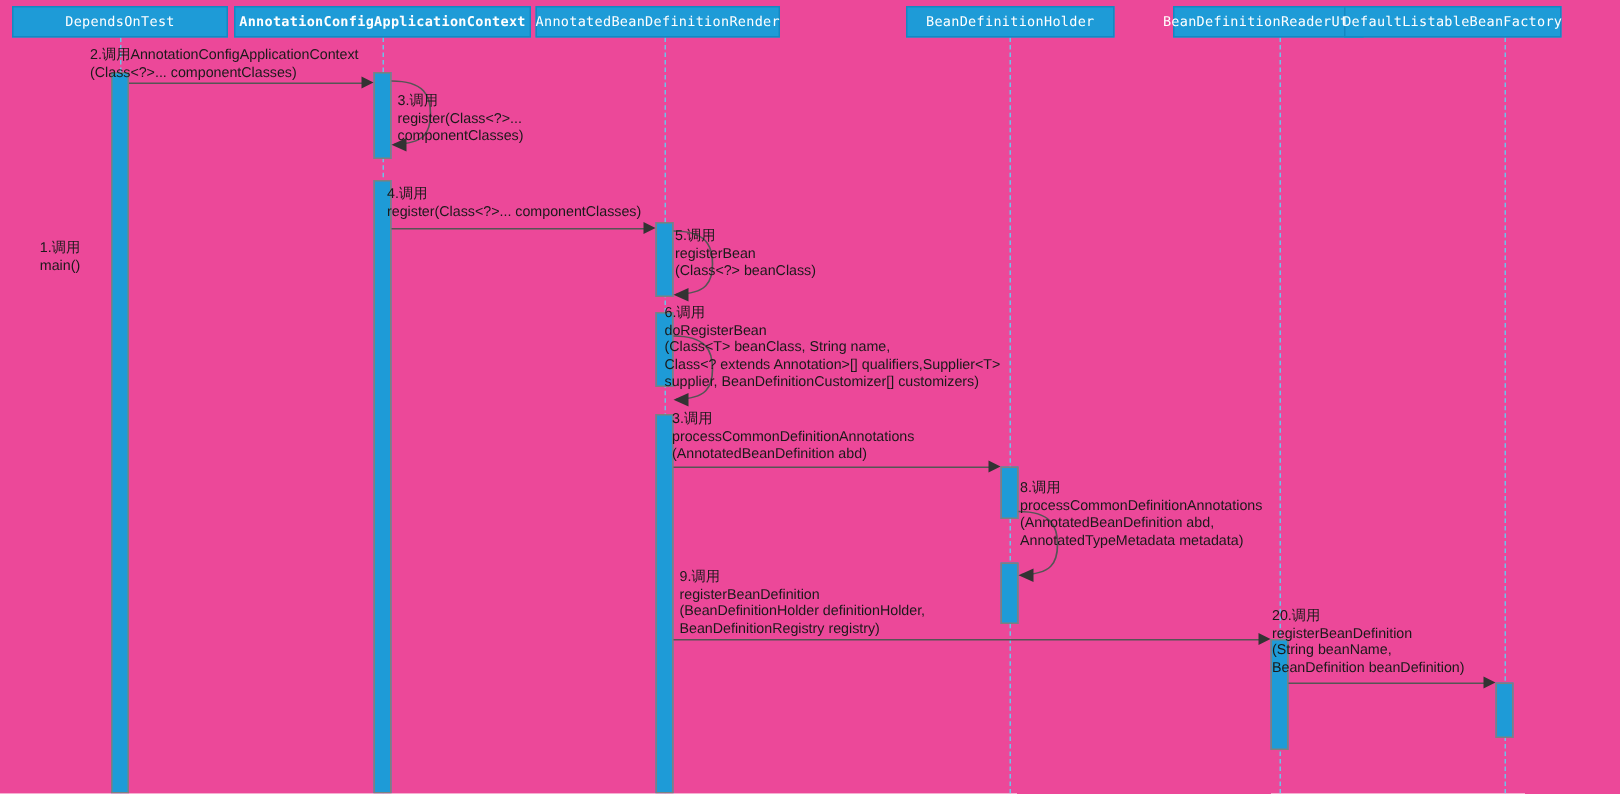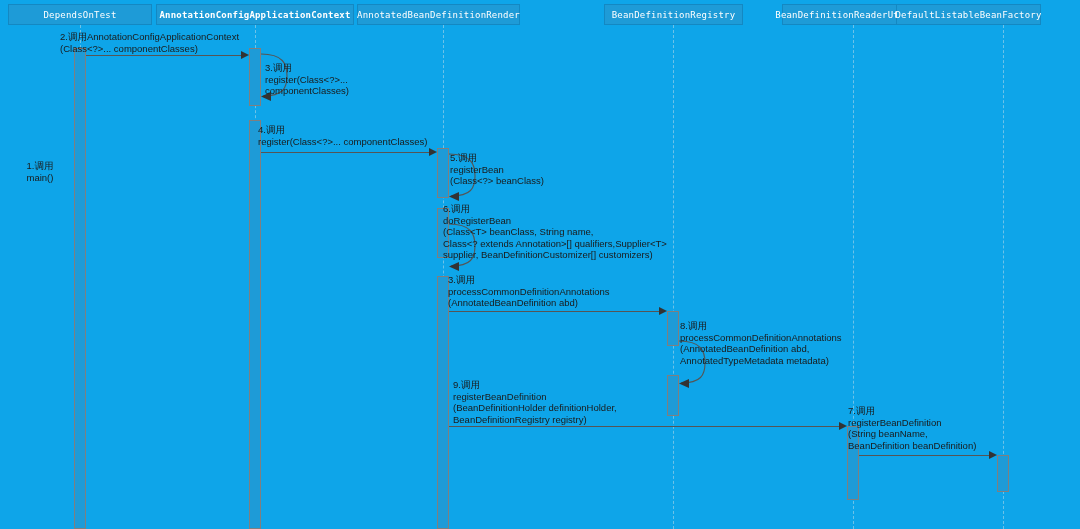--- a/index.html
+++ b/index.html
@@ -4,21 +4,21 @@
 <style>
   html, body {
     margin: 0;
     padding: 0;
     background: #ffffff;
   }
   #diagram {
     position: relative;
     width: 1080px;
     height: 529px;
-    background: #0ea5e9;
+    background: #ec4899;
     font-family: "Liberation Sans", sans-serif;
     overflow: hidden;
   }
   
   .participant {
     position: absolute;
     top: 4px;
     height: 21px;
     background: #1E9BD7;
     border: 1px solid #1488c2;
@@ -103,21 +103,21 @@
       <div class="participant" style="left: 8px; width: 144px;">
         <span>DependsOnTest</span>
       </div>
       <div class="participant" style="left: 156px; width: 198px; font-weight: bold;">
         <span>AnnotationConfigApplicationContext</span>
       </div>
       <div class="participant" style="left: 357px; width: 163px;">
         <span>AnnotatedBeanDefinitionRender</span>
       </div>
       <div class="participant" style="left: 604px; width: 139px;">
-        <span>BeanDefinitionRegistry</span>
+        <span>BeanDefinitionHolder</span>
       </div>
       <div class="participant" style="left: 782px; width: 127px;">
         <span>BeanDefinitionReaderUtils</span>
       </div>
       <div class="participant" style="left: 896px; width: 145px;">
         <span>DefaultListableBeanFactory</span>
       </div>
     </div>
   <div id="activations-layer">
       <div class="activation" style="left: 74px; top: 48px; height: 481px;"></div>
@@ -187,18 +187,18 @@
 (AnnotatedBeanDefinition abd,
 AnnotatedTypeMetadata metadata)</div>
       <div class="msg-line" style="left: 449px; top: 426px; width: 391px;"></div>
       <div class="arrowhead right" style="left: 839px; top: 422px;"></div>
       <div class="msg-label" style="left: 453px; top: 379px; width: 260px;">9.调用
 registerBeanDefinition
 (BeanDefinitionHolder definitionHolder,
 BeanDefinitionRegistry registry)</div>
       <div class="msg-line" style="left: 859px; top: 455px; width: 131px;"></div>
       <div class="arrowhead right" style="left: 989px; top: 451px;"></div>
-      <div class="msg-label" style="left: 848px; top: 405px; width: 210px;">7.调用
+      <div class="msg-label" style="left: 848px; top: 405px; width: 210px;">20.调用
 registerBeanDefinition
 (String beanName,
 BeanDefinition beanDefinition)</div>
     </div>
 </div>
 
 </body></html>

